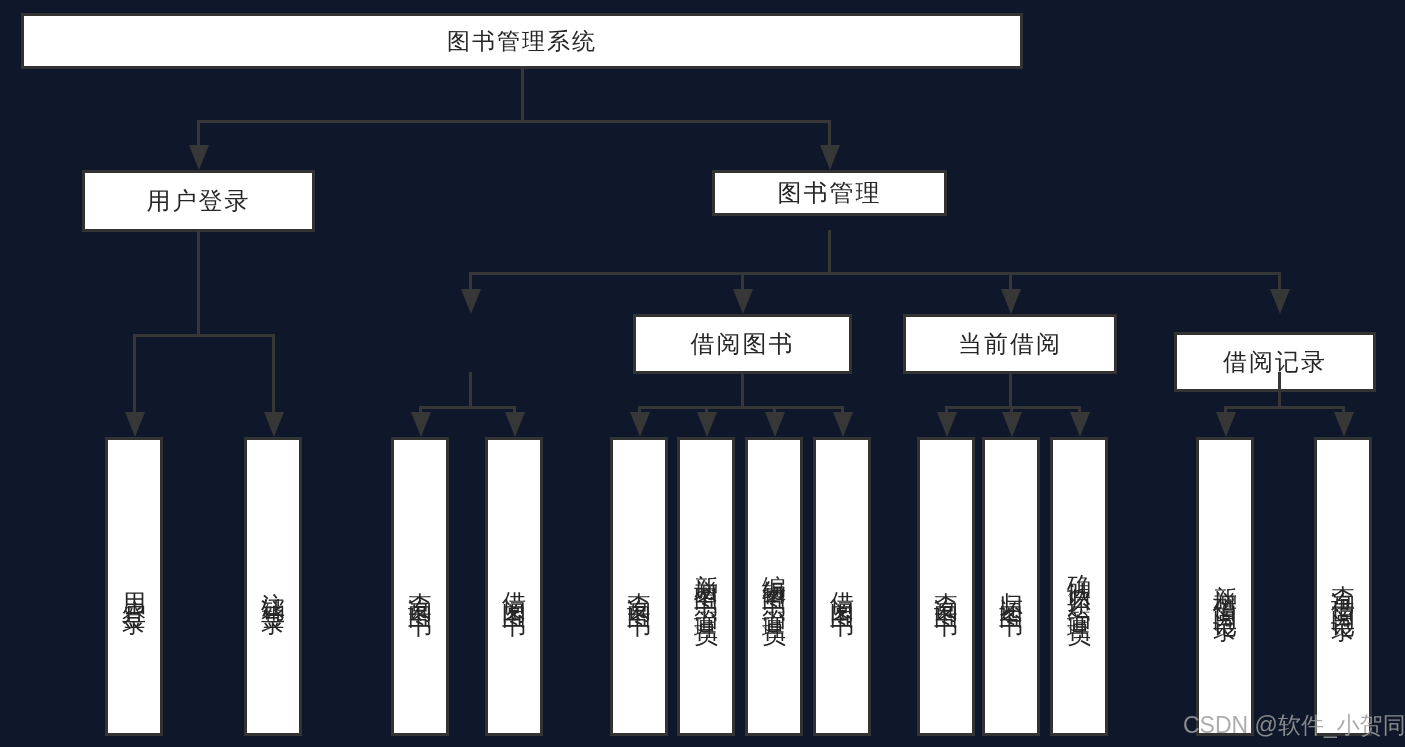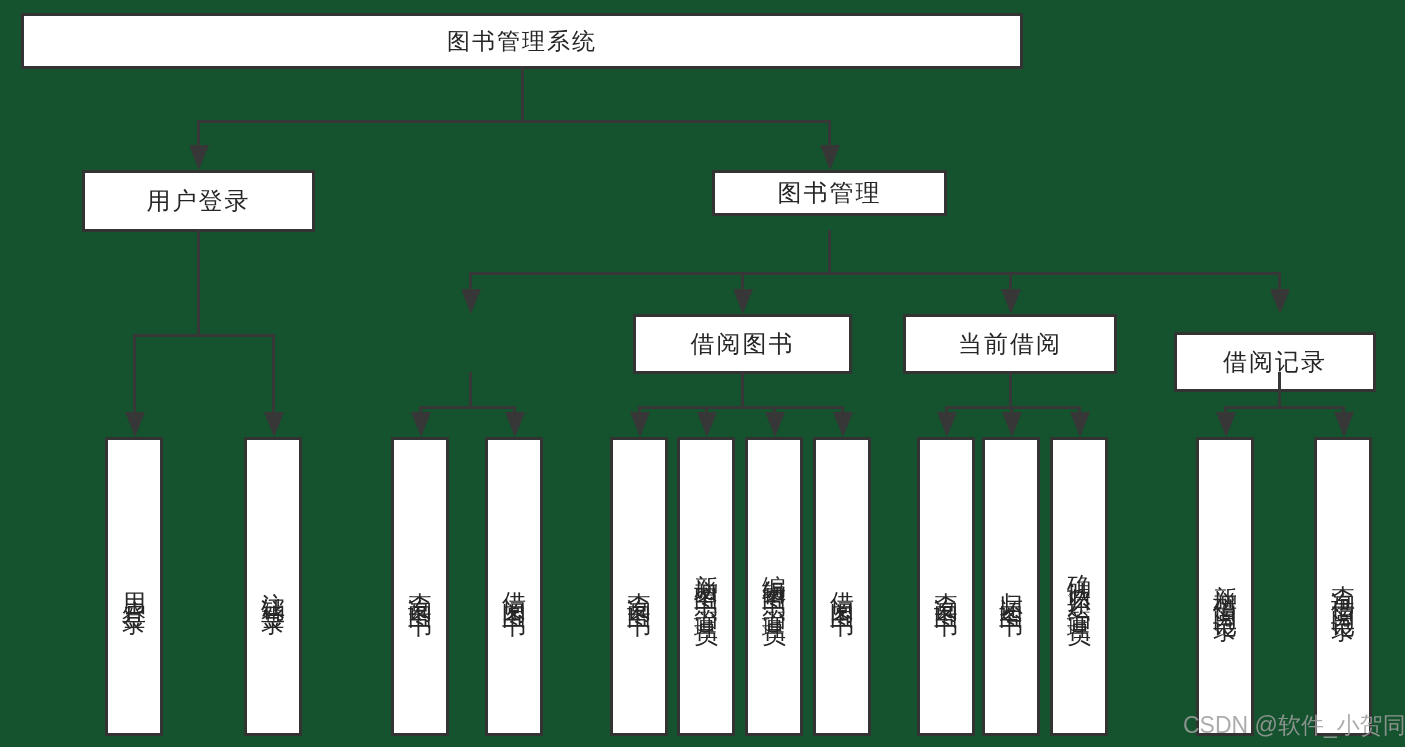--- a/index.html
+++ b/index.html
@@ -1,18 +1,18 @@
 <!DOCTYPE html>
 <html><head>
 <meta charset="utf-8">
 <style>
   :root { --line:#373737; --border:#333333; --text:#262626; }
   html,body { margin:0; padding:0; background:#ffffff; }
   #canvas {
-    position:relative; width:1405px; height:747px; background:#14532d;
+    position:relative; width:1405px; height:747px; background:#0f172a;
     overflow:hidden; font-family:"Liberation Sans","DejaVu Sans",sans-serif;
   }
   .box {
     position:absolute; box-sizing:border-box; background:#ffffff;
     border:3px solid var(--border); color:var(--text);
     display:flex; align-items:center; justify-content:center;
     white-space:nowrap;
   }
   .hbox { font-size:24px; letter-spacing:2px; }
   .rootbox { font-size:23px; letter-spacing:2px; }

